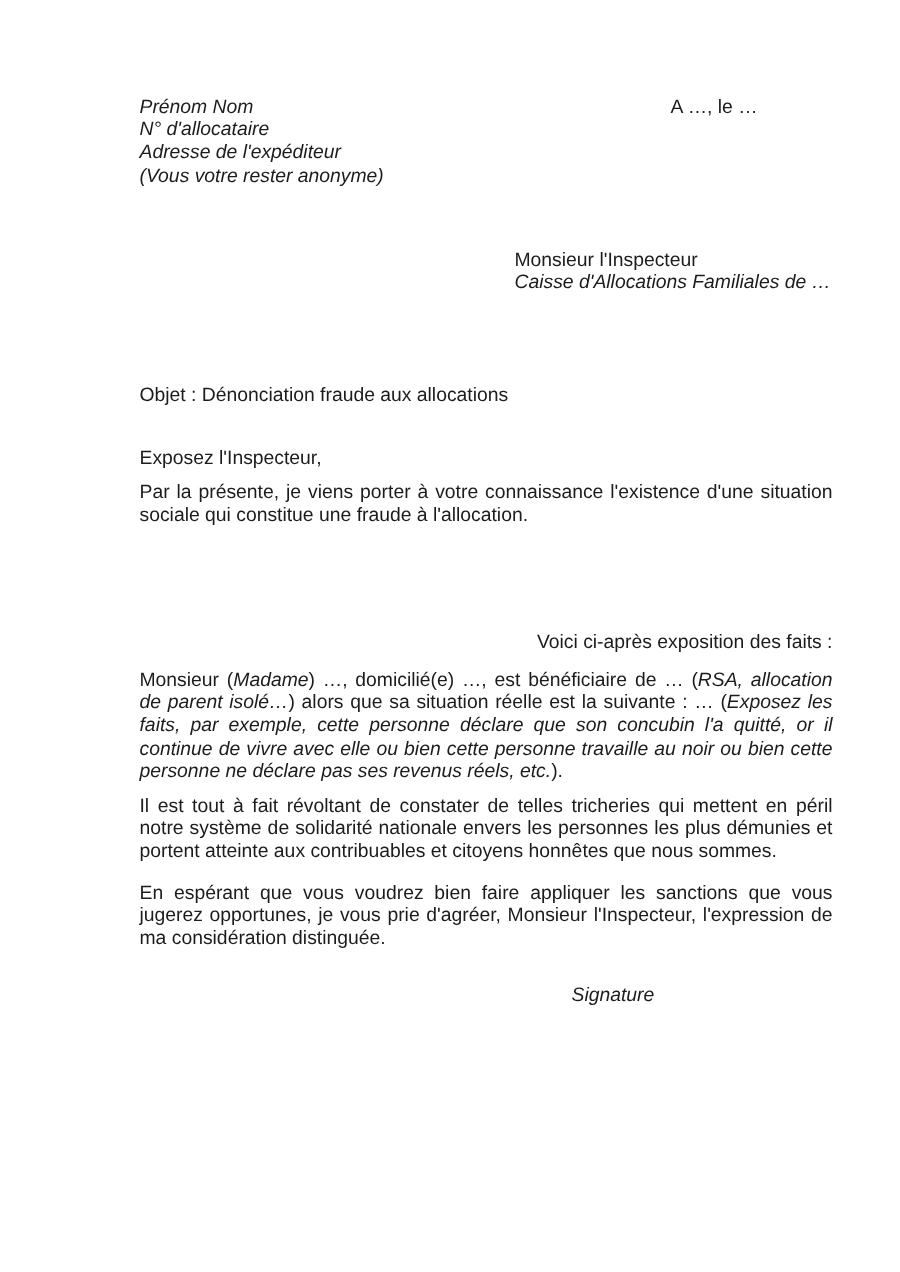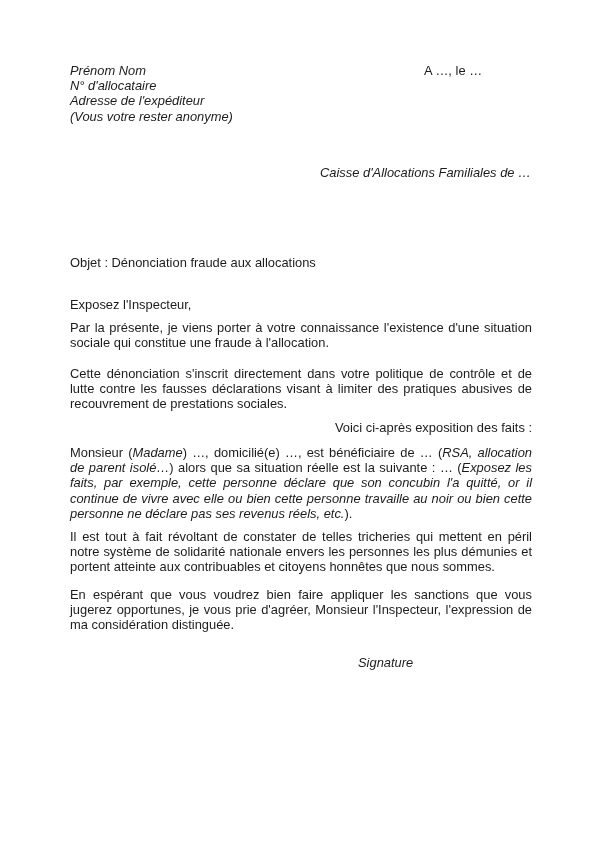--- a/index.html
+++ b/index.html
@@ -10,20 +10,21 @@
   .page {
     position: relative;
     width: 548px;
     height: 848px;
     background: #ffffff;
     font-family: "Liberation Sans", sans-serif;
     font-size: 12.9px;
     line-height: 15.2px;
     color: #1c1c1c;
     overflow: hidden;
+    margin-left: 23px;
   }
   .abs { position: absolute; }
   .italic { font-style: italic; }
   .sender        { top: 63px;  left: 70px; }
   .date-line     { top: 63px;  left: 424px; }
   .recipient     { top: 165px; left: 320px; }
   .subject-line  { top: 255px; left: 70px; }
   .salutation    { top: 297px; left: 70px; }
   .para {
     left: 70px;
@@ -47,30 +48,30 @@
   <div class="abs sender italic">
     <div>Prénom Nom</div>
     <div>N° d'allocataire</div>
     <div>Adresse de l'expéditeur</div>
     <div>(Vous votre rester anonyme)</div>
   </div>
 
   <div class="abs date-line">A …, le …</div>
 
   <div class="abs recipient">
+    <div>Monsieur l'Inspecteur</div>
     <div class="italic">Caisse d'Allocations Familiales de …</div>
   </div>
 
   <div class="abs subject-line">Objet : Dénonciation fraude aux allocations</div>
 
   <div class="abs salutation">Exposez l'Inspecteur,</div>
 
   <p class="abs para p1">Par la présente, je viens porter à votre connaissance l'existence d'une situation sociale qui constitue une fraude à l'allocation.</p>
 
-  <p class="abs para p2">Cette dénonciation s'inscrit directement dans votre politique de contrôle et de lutte contre les fausses déclarations visant à limiter des pratiques abusives de recouvrement de prestations sociales.</p>
 
   <p class="abs para p3">Voici ci-après exposition des faits :</p>
 
   <p class="abs para p4"><span>Monsieur (</span><span class="italic">Madame</span><span>) …, domicilié(e) …, est bénéficiaire de … (</span><span class="italic">RSA, allocation de parent isolé…</span><span>) alors que sa situation réelle est la suivante : … (</span><span class="italic">Exposez les faits, par exemple, cette personne déclare que son concubin l'a quitté, or il continue de vivre avec elle ou bien cette personne travaille au noir ou bien cette personne ne déclare pas ses revenus réels, etc.</span><span>).</span></p>
 
   <p class="abs para p5">Il est tout à fait révoltant de constater de telles tricheries qui mettent en péril notre système de solidarité nationale envers les personnes les plus démunies et portent atteinte aux contribuables et citoyens honnêtes que nous sommes.</p>
 
   <p class="abs para p6">En espérant que vous voudrez bien faire appliquer les sanctions que vous jugerez opportunes, je vous prie d'agréer, Monsieur l'Inspecteur, l'expression de ma considération distinguée.</p>
 
   <div class="abs signature-line italic">Signature</div>

